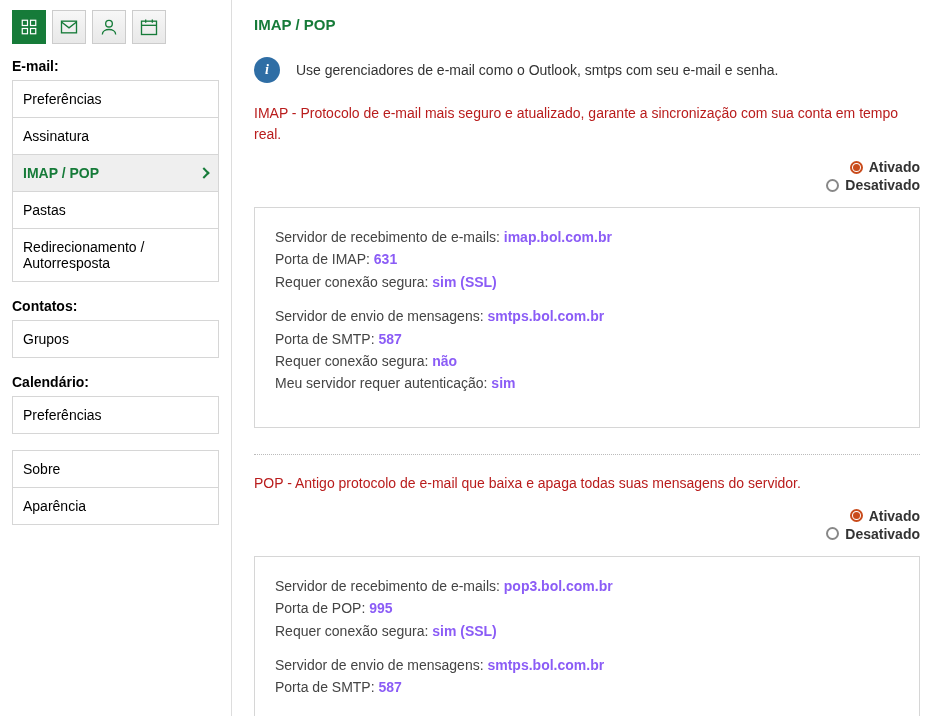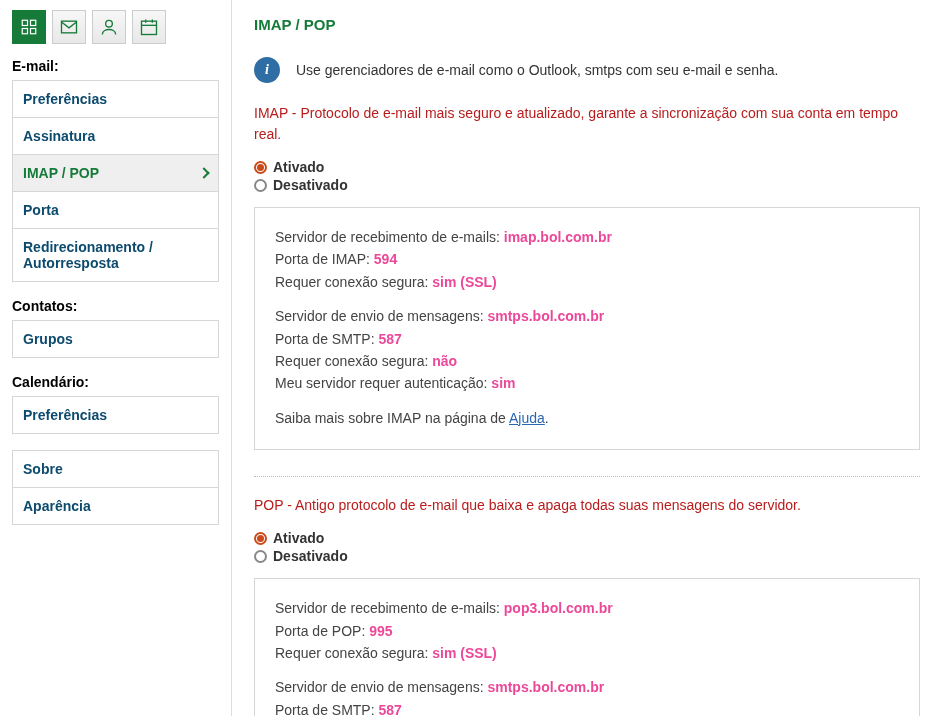--- a/index.html
+++ b/index.html
@@ -11,41 +11,41 @@
   
   .iconbar { display: flex; gap: 6px; margin-bottom: 14px; }
   .iconbtn { width: 34px; height: 34px; display: flex; align-items: center; justify-content: center; background: linear-gradient(#f7f7f7,#e8e8e8); border: 1px solid #ccc; cursor: pointer; }
   .iconbtn svg { stroke: #167b39; fill: none; stroke-width: 1.6; }
   .iconbtn.active { background: #167b39; border-color: #167b39; }
   .iconbtn.active svg { stroke: #fff; }
 
   
   .sec-title { font-weight: bold; color: #000000; margin: 10px 0 6px 0; }
   .navlist { border: 1px solid #d6d6d6; border-bottom: none; margin-bottom: 16px; }
-  .navitem { border-bottom: 1px solid #d6d6d6; padding: 10px 10px; cursor: pointer; display: flex; align-items: center; justify-content: space-between; color: #0c4a6e; font-weight: bold; }
+  .navitem { border-bottom: 1px solid #d6d6d6; padding: 10px 10px; cursor: pointer; display: flex; align-items: center; justify-content: space-between; color: #000000; }
   .navitem.selected { background: #efefef; color: #167b39; font-weight: bold; }
   .chev { width: 8px; height: 8px; border-right: 2px solid #167b39; border-bottom: 2px solid #167b39; transform: rotate(-45deg); }
 
   
   .page-title { color: #167b39; font-weight: bold; font-size: 15px; margin-bottom: 24px; }
   .infobar { display: flex; align-items: center; gap: 16px; margin-bottom: 20px; }
   .info-icon { width: 26px; height: 26px; border-radius: 50%; background: #2f6ea5; display: flex; align-items: center; justify-content: center; color: #fff; font-family: Georgia, serif; font-style: italic; font-weight: bold; }
   .desc { color: #b91c1c; margin-bottom: 14px; line-height: 1.5; }
 
   .radiogroup { margin-bottom: 14px; }
-  .radio { display: flex; align-items: center; gap: 6px; margin-bottom: 2px; cursor: pointer; }
+  .radio { display: flex; align-items: center; gap: 6px; margin-bottom: 2px; cursor: pointer; justify-content: flex-end; }
   .radio-dot { width: 13px; height: 13px; border-radius: 50%; border: 2px solid #c94b1b; display: inline-flex; align-items: center; justify-content: center; }
   .radio.checked .radio-dot::after { content: ""; width: 7px; height: 7px; border-radius: 50%; background: #c94b1b; }
   .radio.unchecked .radio-dot { border-color: #888; }
   .radio-lbl { font-weight: bold; color: #333; }
 
   .panel { border: 1px solid #d6d6d6; padding: 18px 20px 20px 20px; margin-bottom: 26px; line-height: 1.6; color: #444; }
   .panel p { margin-bottom: 0; }
   .panel .gap { height: 12px; }
-  .kv b { color: #ec4899; }
+  .kv b { color: #8b5cf6; }
   .help-link { color: #2a66b2; text-decoration: underline; cursor: pointer; }
   .hr { border: none; border-top: 1px dotted #bbb; margin: 10px 0 18px 0; }
 </style>
 </head>
 <body>
 
 <div class="app">
   <div class="left">
     <div class="iconbar">
       <div class="iconbtn active">
@@ -87,21 +87,21 @@
             <span>Preferências</span>
           </div>
           <div class="navitem">
             <span>Assinatura</span>
           </div>
           <div class="navitem selected">
             <span>IMAP / POP</span>
             <span class="chev"></span>
           </div>
           <div class="navitem">
-            <span>Porta</span>
+            <span>Pastas</span>
           </div>
           <div class="navitem">
             <span>Redirecionamento / Autorresposta</span>
           </div>
         </div>
         <div class="sec-title">Contatos:</div>
         <div class="navlist">
           <div class="navitem">
             <span>Grupos</span>
           </div>
@@ -137,31 +137,28 @@
         <span class="radio-dot"></span>
         <span class="radio-lbl">Ativado</span>
       </div>
       <div class="radio unchecked">
         <span class="radio-dot"></span>
         <span class="radio-lbl">Desativado</span>
       </div>
     </div>
     <div class="panel">
       <p class="kv"><span>Servidor de recebimento de e-mails: </span><b>imap.bol.com.br</b></p>
-      <p class="kv"><span>Porta de IMAP: </span><b>594</b></p>
+      <p class="kv"><span>Porta de IMAP: </span><b>631</b></p>
       <p class="kv"><span>Requer conexão segura: </span><b>sim (SSL)</b></p>
       <div class="gap"></div>
       <p class="kv"><span>Servidor de envio de mensagens: </span><b>smtps.bol.com.br</b></p>
       <p class="kv"><span>Porta de SMTP: </span><b>587</b></p>
       <p class="kv"><span>Requer conexão segura: </span><b>não</b></p>
       <p class="kv"><span>Meu servidor requer autenticação: </span><b>sim</b></p>
       <div class="gap"></div>
-      <p>
-        <span>Saiba mais sobre IMAP na página de </span><span class="help-link">Ajuda</span><span>.</span>
-      </p>
     </div>
 
     <hr class="hr">
 
     <div class="desc">POP - Antigo protocolo de e-mail que baixa e apaga todas suas mensagens do servidor.</div>
     <div class="radiogroup">
       <div class="radio checked">
         <span class="radio-dot"></span>
         <span class="radio-lbl">Ativado</span>
       </div>

